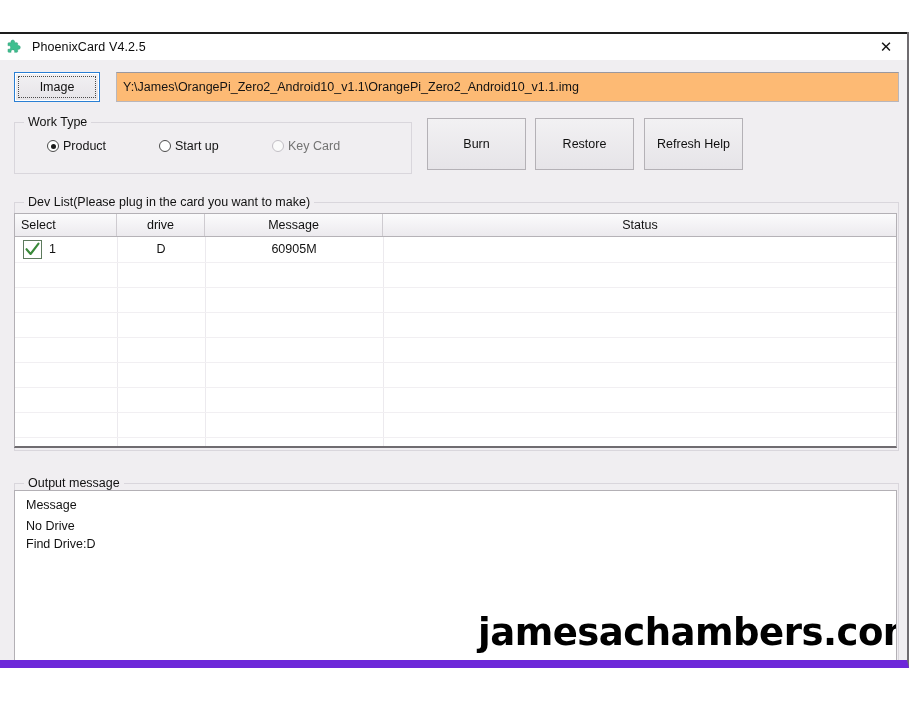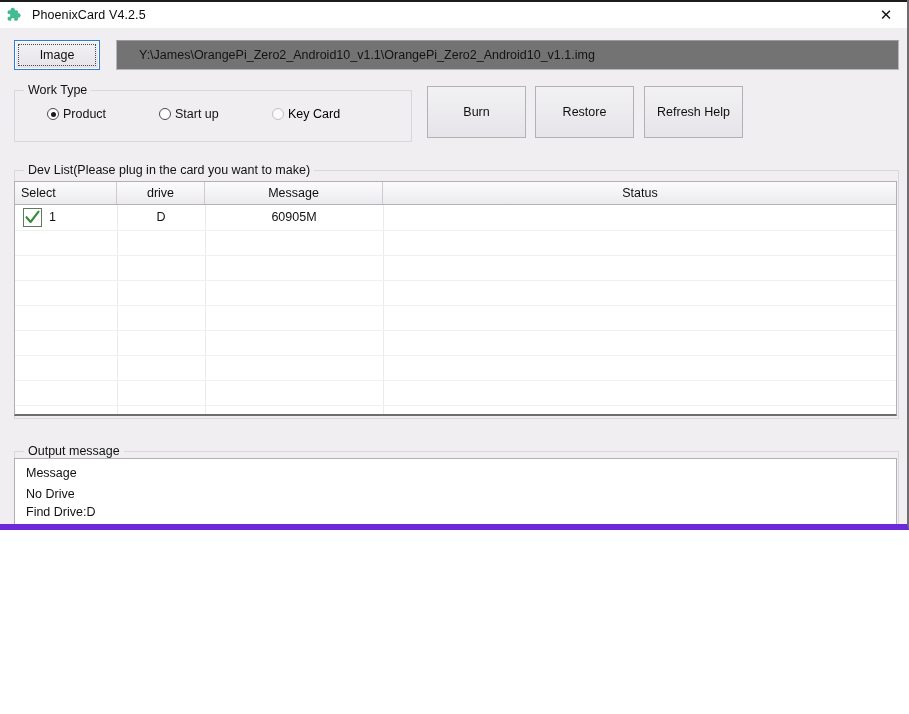--- a/index.html
+++ b/index.html
@@ -8,26 +8,27 @@
     padding: 0;
     background: #ffffff;
   }
   body {
     font-family: "Liberation Sans", sans-serif;
     -webkit-font-smoothing: none;
   }
   #app {
     position: relative;
     width: 909px;
-    height: 530px;
+    height: 636px;
     box-sizing: border-box;
     background: #f0eef1;
     border-right: 2px solid #6f6c70;
-    border-bottom: 6px solid #6d28d9;
+    border-bottom: 8px solid #6d28d9;
     overflow: hidden;
+    margin-top: 32px;
   }
 
   
   .titlebar {
     position: absolute;
     left: 0; top: 0;
     width: 909px;
     height: 28px;
     background: #ffffff;
     border-top: 2px solid #1d1d1d;
@@ -100,29 +101,29 @@
     left: 9px;
     background: #f0eef1;
     padding: 0 4px;
     font-size: 12.5px;
     color: #111;
     white-space: nowrap;
   }
 
   .textbox {
     position: absolute;
-    background: #737373;
+    background: #fdba74;
     border: 1px solid #b9b6bb;
     border-top-color: #9b989e;
     box-sizing: border-box;
     display: flex;
     align-items: center;
     font-size: 12.5px;
     color: #141414;
-    padding-left: 22px;
+    padding-left: 6px;
     overflow: hidden;
     white-space: nowrap;
   }
 
   
   .radio {
     position: absolute;
     display: flex;
     align-items: center;
     font-size: 12.5px;
@@ -141,21 +142,21 @@
     flex: 0 0 auto;
   }
   .radio.checked .dot::after {
     content: "";
     position: absolute;
     left: 2.5px; top: 2.5px;
     width: 5px; height: 5px;
     border-radius: 50%;
     background: #1b1b1b;
   }
-  .radio.disabled { color: #000000; }
+  .radio.disabled { color: #737373; }
   .radio.disabled .dot { border-color: #c2bfc5; background: #fafafa; }
 
   
   #devtable {
     position: absolute;
     background: #ffffff;
     border: 1px solid #b3b0b5;
     border-bottom: 2px solid #6f6c70;
     box-sizing: border-box;
     overflow: hidden;

